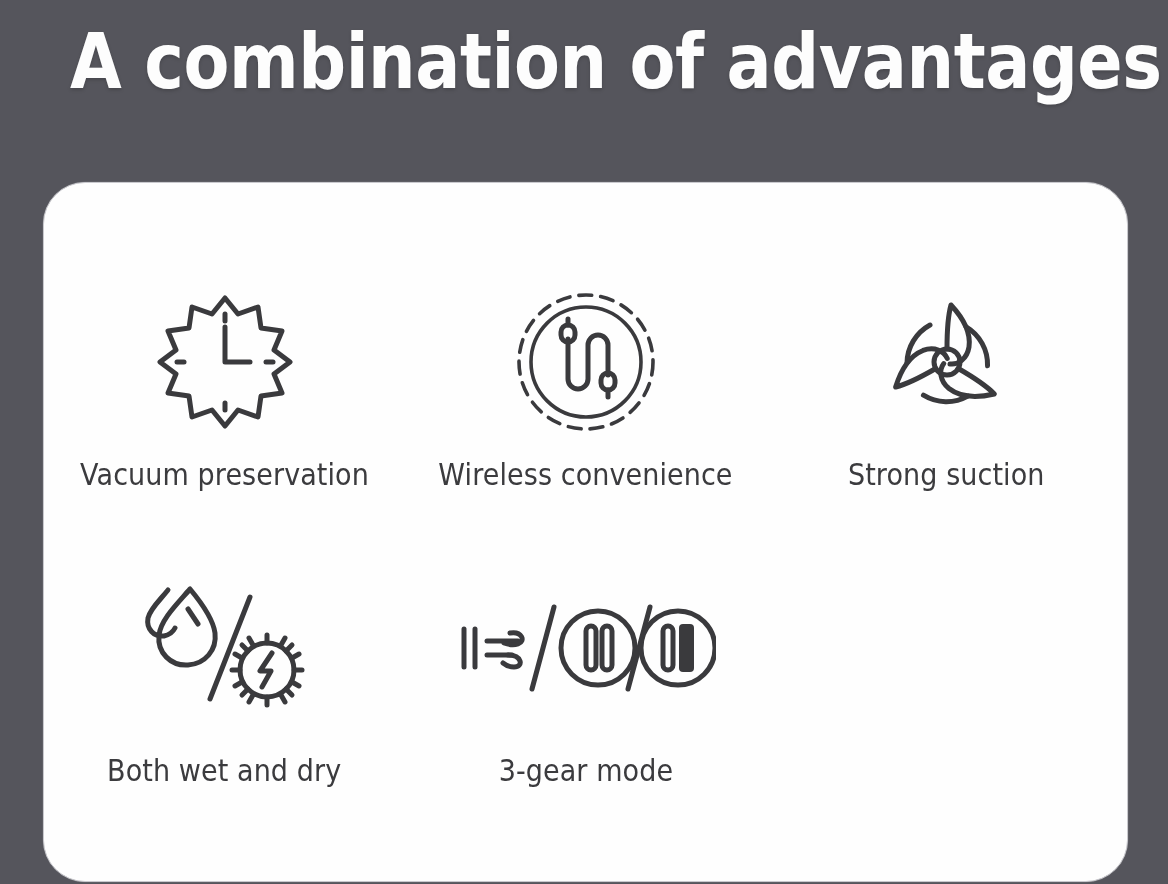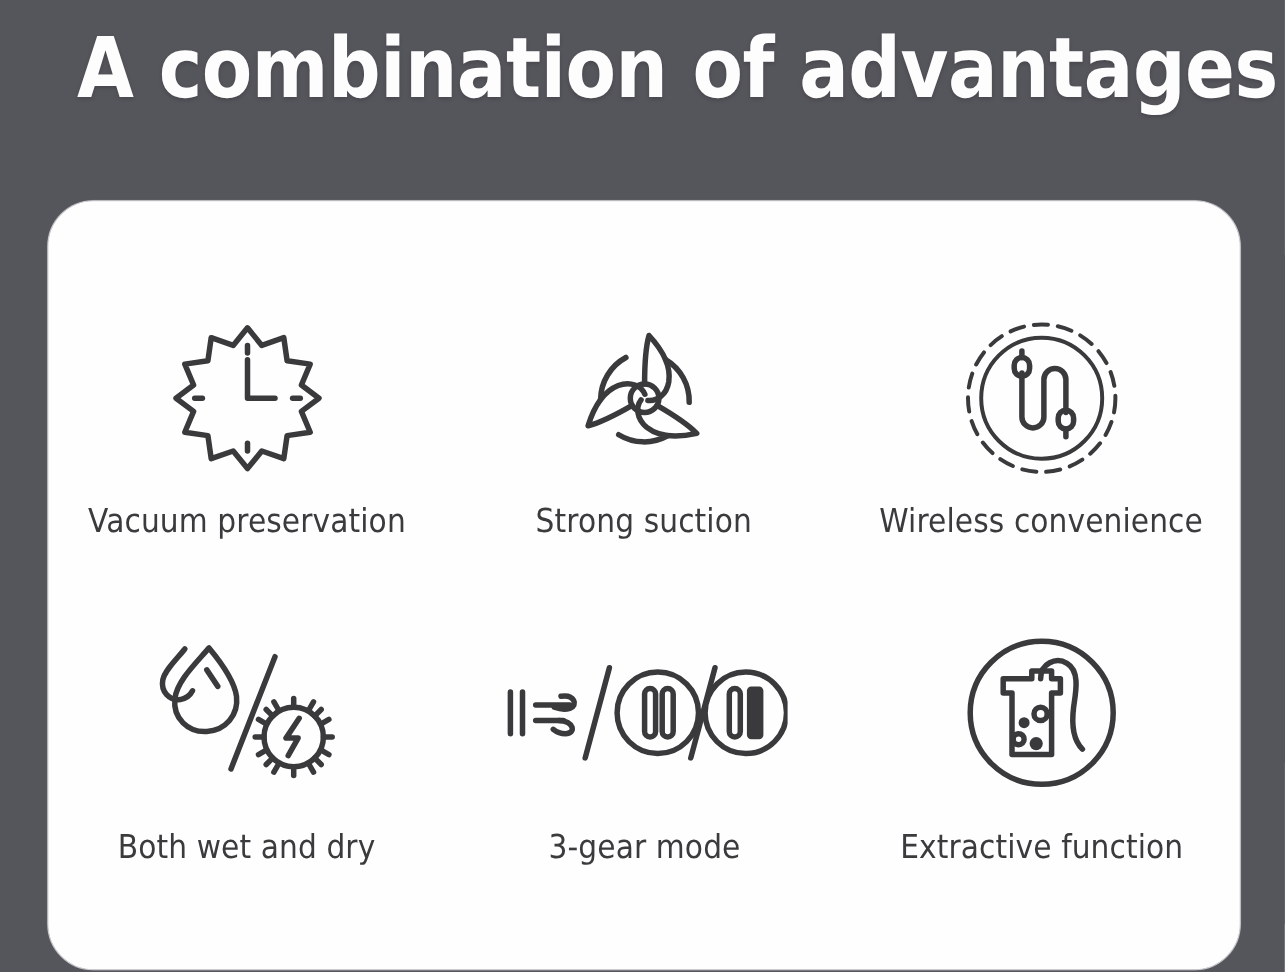--- a/index.html
+++ b/index.html
@@ -145,65 +145,65 @@
             <path class="stroke" d="M27 75 L34 75" stroke-width="6"></path>
             <path class="stroke" d="M116 75 L123 75" stroke-width="6"></path>
           </svg>
         </div>
         <div class="feature-label">Vacuum preservation</div>
       </div>
 
       <div class="feature row1">
         <div class="feature-icon">
           <svg width="150" height="150" viewBox="0 0 150 150" aria-hidden="true">
-            <g>
-
-              <g>
-                <path class="stroke" d="M75 62 C75 40 77 25 79 18 C92 32 99 46 97 60 C95 72 86 78 78 77"></path>
-                <path class="stroke" d="M58 38 A44 44 0 0 0 35 76"></path>
-              </g>
-
-              <g transform="rotate(120 75 75)">
-                <path class="stroke" d="M75 62 C75 40 77 25 79 18 C92 32 99 46 97 60 C95 72 86 78 78 77"></path>
-                <path class="stroke" d="M58 38 A44 44 0 0 0 35 76"></path>
-              </g>
-
-              <g transform="rotate(240 75 75)">
-                <path class="stroke" d="M75 62 C75 40 77 25 79 18 C92 32 99 46 97 60 C95 72 86 78 78 77"></path>
-                <path class="stroke" d="M58 38 A44 44 0 0 0 35 76"></path>
-              </g>
-            </g>
-            <circle class="stroke" cx="75" cy="75" r="13"></circle>
-          </svg>
-        </div>
-        <div class="feature-label">Strong suction</div>
-      </div>
-
-      <div class="feature row1">
-        <div class="feature-icon">
-          <svg width="150" height="150" viewBox="0 0 150 150" aria-hidden="true">
             <circle class="stroke-thin" cx="75" cy="75" r="67" stroke-dasharray="13 9"></circle>
             <circle class="stroke-thin" cx="75" cy="75" r="55"></circle>
 
             <path class="stroke" d="
               M57 52
               L57 92
               A10 10 0 0 0 77 92
               L77 58
               A10 10 0 0 1 97 58
               L97 88"></path>
 
             <rect class="stroke" x="50" y="38" width="14" height="17" rx="7"></rect>
             <path class="stroke" d="M57 32 L57 38" stroke-width="4"></path>
 
             <rect class="stroke" x="90" y="86" width="14" height="17" rx="7"></rect>
             <path class="stroke" d="M97 103 L97 110" stroke-width="4"></path>
           </svg>
         </div>
         <div class="feature-label">Wireless convenience</div>
+      </div>
+
+      <div class="feature row1">
+        <div class="feature-icon">
+          <svg width="150" height="150" viewBox="0 0 150 150" aria-hidden="true">
+            <g>
+
+              <g>
+                <path class="stroke" d="M75 62 C75 40 77 25 79 18 C92 32 99 46 97 60 C95 72 86 78 78 77"></path>
+                <path class="stroke" d="M58 38 A44 44 0 0 0 35 76"></path>
+              </g>
+
+              <g transform="rotate(120 75 75)">
+                <path class="stroke" d="M75 62 C75 40 77 25 79 18 C92 32 99 46 97 60 C95 72 86 78 78 77"></path>
+                <path class="stroke" d="M58 38 A44 44 0 0 0 35 76"></path>
+              </g>
+
+              <g transform="rotate(240 75 75)">
+                <path class="stroke" d="M75 62 C75 40 77 25 79 18 C92 32 99 46 97 60 C95 72 86 78 78 77"></path>
+                <path class="stroke" d="M58 38 A44 44 0 0 0 35 76"></path>
+              </g>
+            </g>
+            <circle class="stroke" cx="75" cy="75" r="13"></circle>
+          </svg>
+        </div>
+        <div class="feature-label">Strong suction</div>
       </div>
 
       <div class="feature row2">
         <div class="feature-icon">
           <svg width="190" height="150" viewBox="0 0 190 150" aria-hidden="true">
 
             <path class="stroke" d="
               M38 17
               C30 27 20 36 18 45
               C16 56 24 64 34 63
@@ -270,50 +270,16 @@
             <g>
               <circle class="stroke" cx="222" cy="55" r="37" stroke-width="4.5"></circle>
               <rect class="stroke" x="207" y="33" width="10" height="44" rx="5" stroke-width="4.5"></rect>
               <rect class="fill-dark" x="223" y="31" width="15" height="48" rx="4"></rect>
             </g>
           </svg>
         </div>
         <div class="feature-label">3-gear mode</div>
       </div>
 
-      <div class="feature row2">
-        <div class="feature-icon">
-          <svg width="150" height="150" viewBox="0 0 150 150" aria-hidden="true">
-            <circle class="stroke" cx="75" cy="75" r="65" stroke-width="4.5"></circle>
-
-            <path class="stroke" d="
-              M48 44
-              L66 44
-              L66 37
-              L84 37
-              L84 44
-              L92 44
-              L92 57
-              L84 57
-              L84 113
-              L48 113
-              L48 57
-              L40 57
-              L40 44 Z" stroke-width="4.5" stroke-linejoin="round"></path>
-
-            <path class="stroke" d="
-              M74 44
-              C74 30 88 24 98 30
-              C110 37 106 56 104 70
-              C102 86 104 100 112 108" stroke-width="4.5"></path>
-
-            <circle class="stroke" cx="74" cy="76" r="6" stroke-width="3.6"></circle>
-            <circle class="fill-dark" cx="59" cy="84" r="5"></circle>
-            <circle class="stroke" cx="54" cy="99" r="5" stroke-width="3.6"></circle>
-            <circle class="fill-dark" cx="70" cy="103" r="6"></circle>
-          </svg>
-        </div>
-        <div class="feature-label">Extractive function</div>
-      </div>
 
     </div>
   </div>
 </div>
 
 </body></html>

